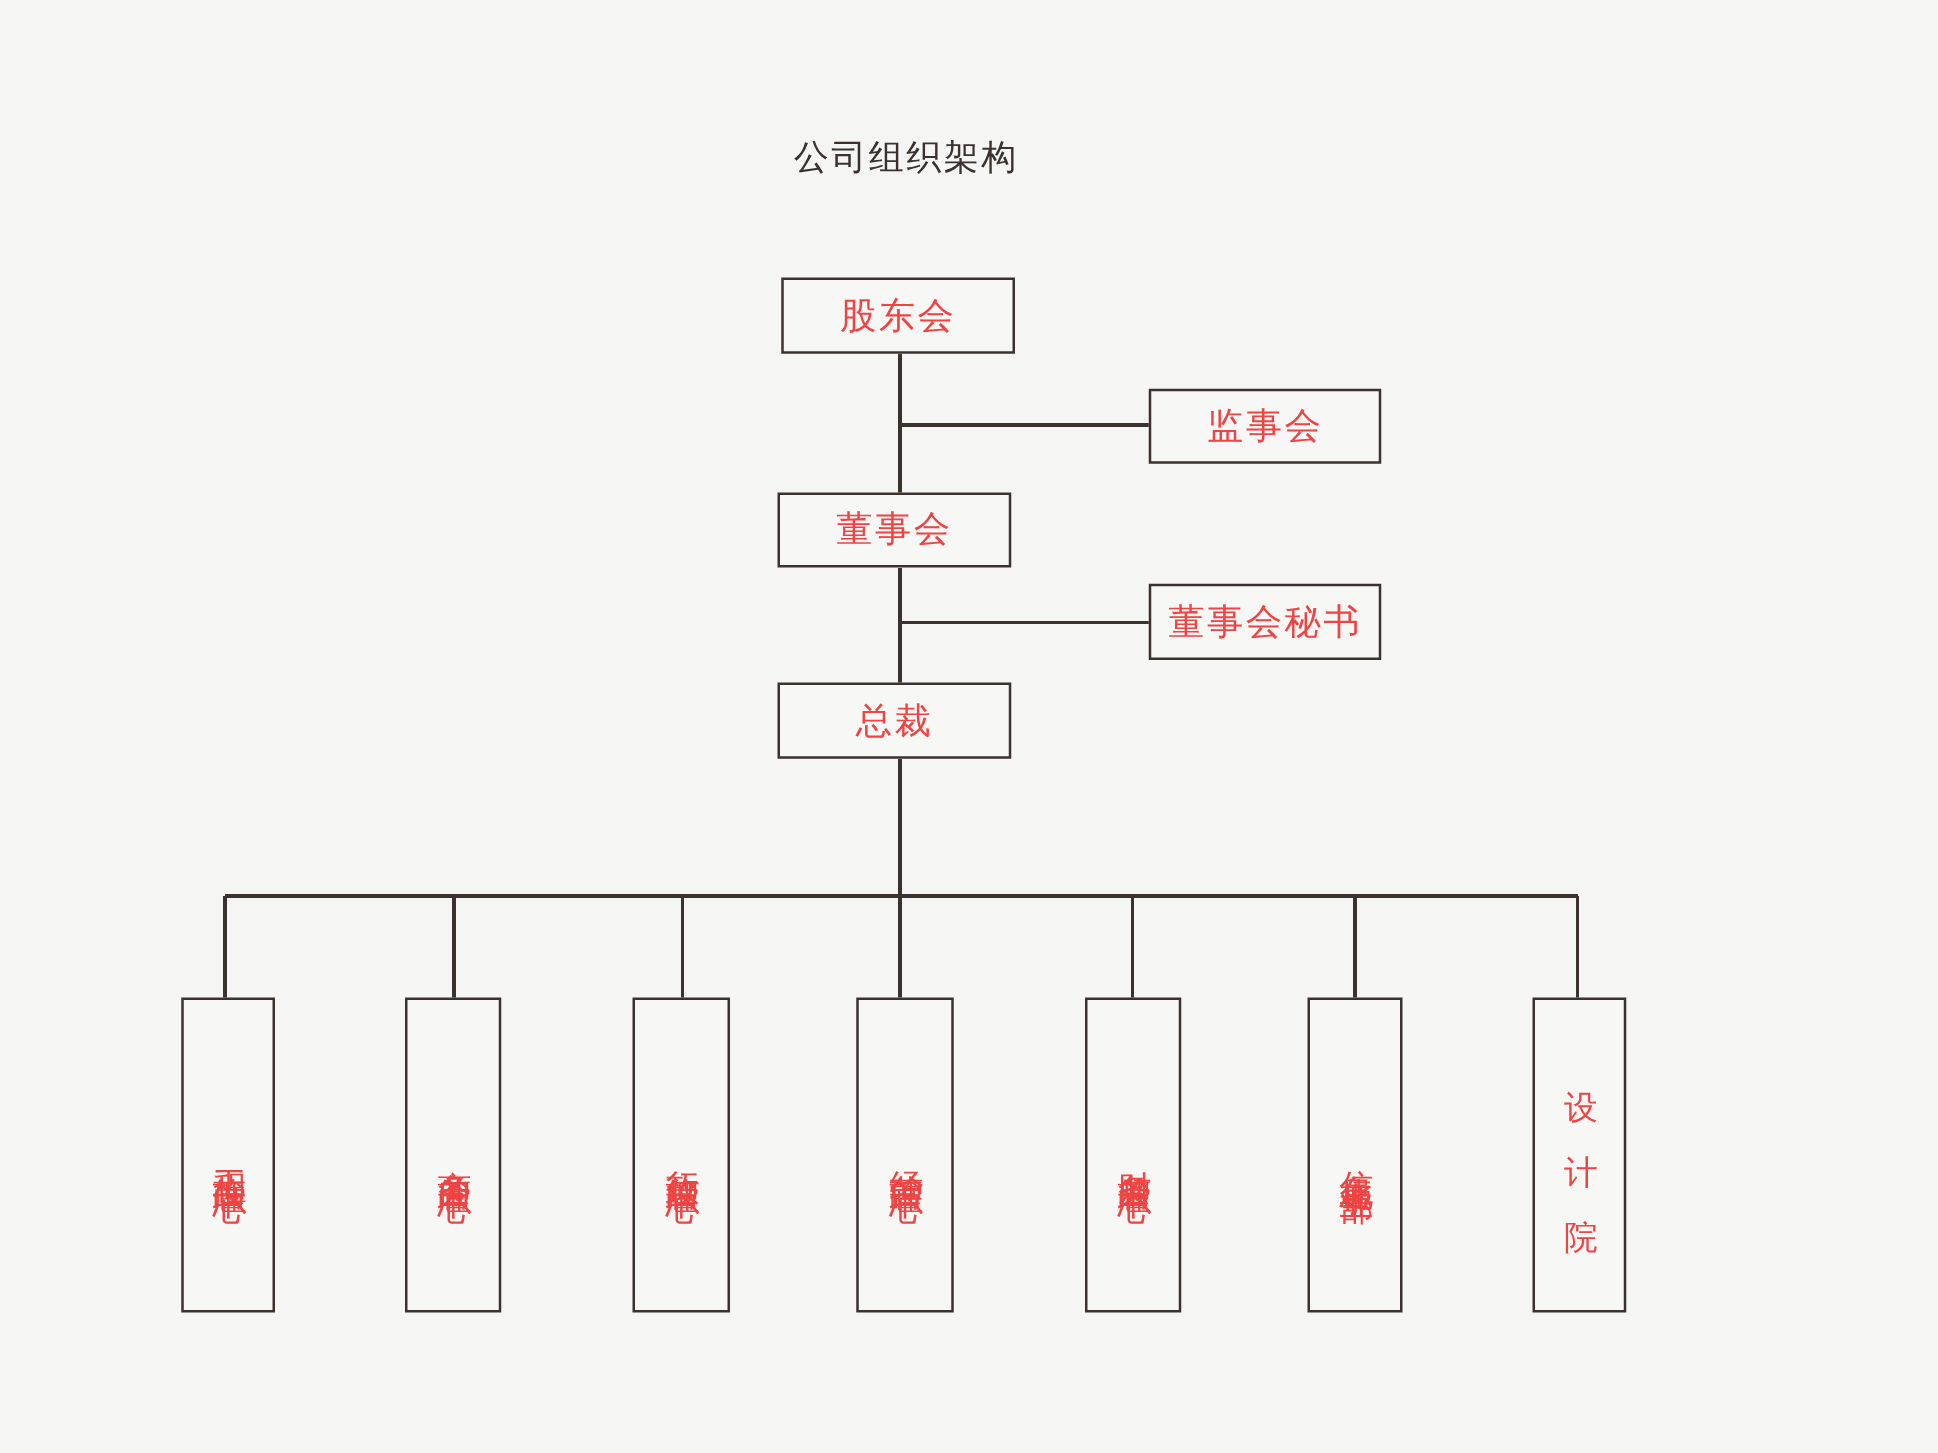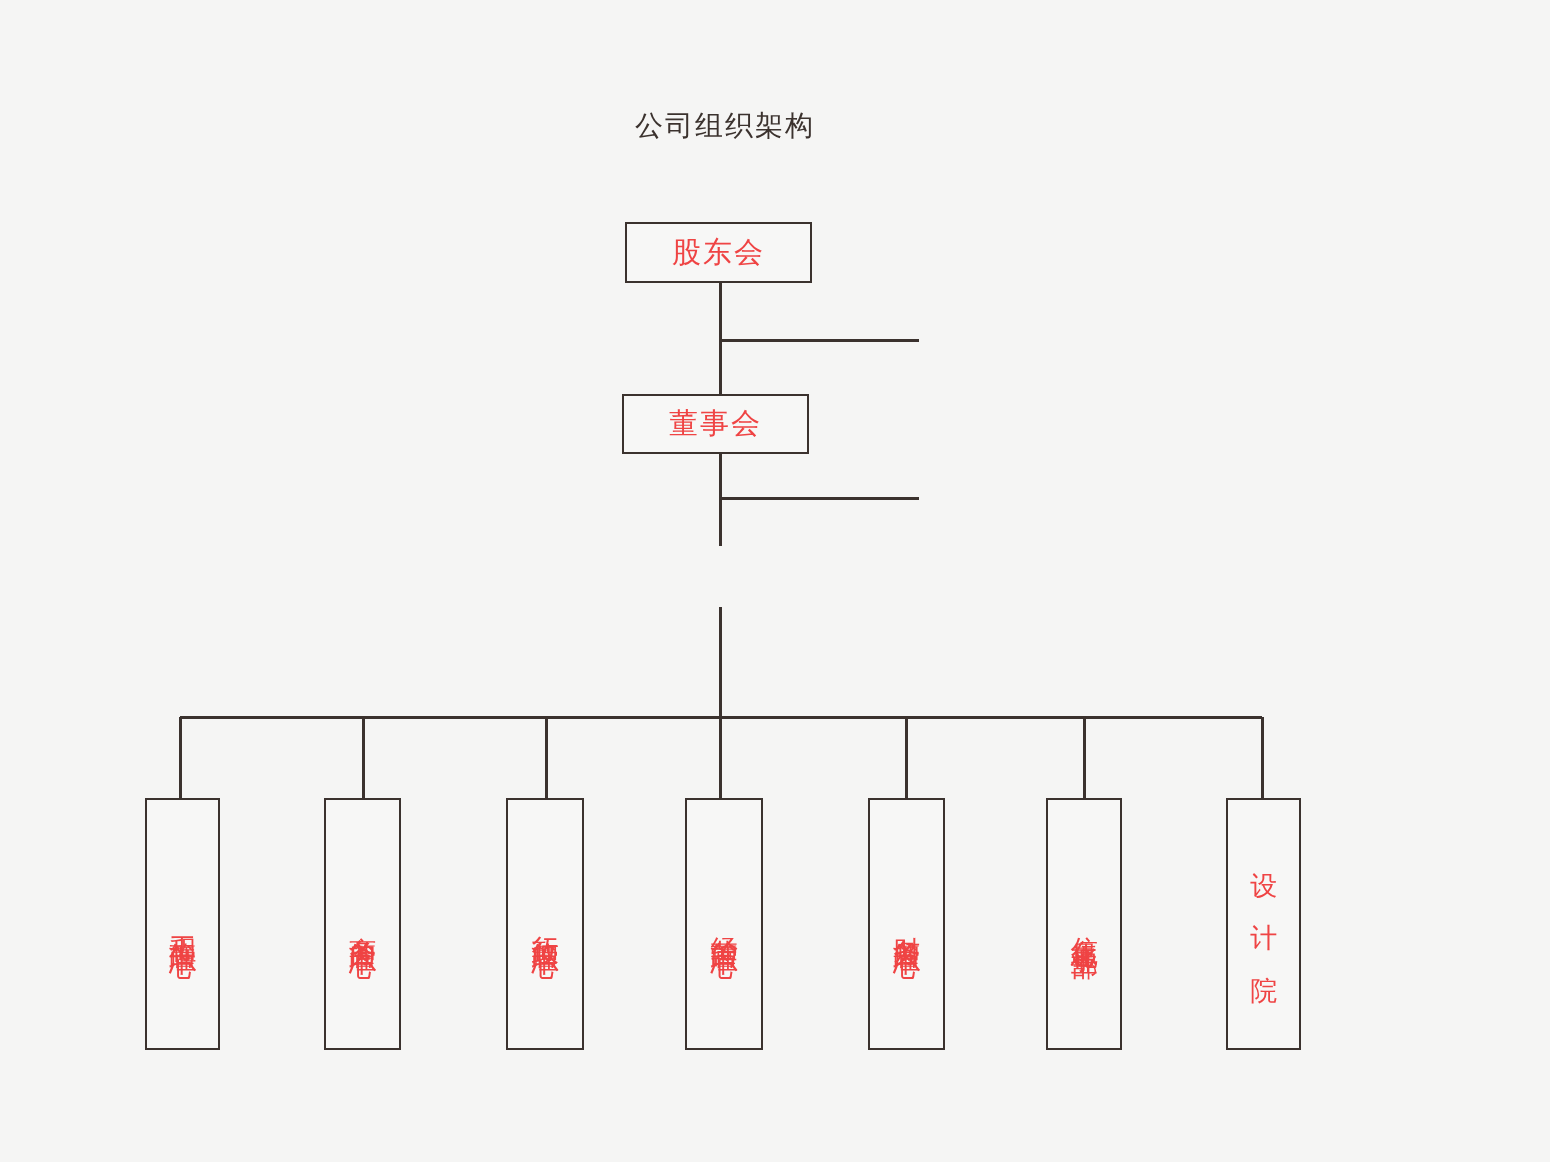--- a/index.html
+++ b/index.html
@@ -93,26 +93,35 @@
         <line x1="906" y1="717" x2="906" y2="798"></line>
         <line x1="1084" y1="717" x2="1084" y2="798"></line>
         <line x1="1262" y1="717" x2="1262" y2="798"></line>
       </g>
   </svg>
 
   <div class="node horiz" style="left: 625px; top: 222px; width: 187px; height: 61px;">
     <span class="node-label">股东会</span>
   </div>
 
+  <div class="node horiz" style="left: 919px; top: 311px; width: 186px; height: 60px;">
+    <span class="node-label">监事会</span>
+  </div>
 
   <div class="node horiz" style="left: 622px; top: 394px; width: 187px; height: 60px; text-align: right;">
     <span class="node-label">董事会</span>
   </div>
 
+  <div class="node horiz" style="left: 919px; top: 467px; width: 186px; height: 61px;">
+    <span class="node-label">董事会秘书</span>
+  </div>
 
+  <div class="node horiz" style="left: 622px; top: 546px; width: 187px; height: 61px;">
+    <span class="node-label">总裁</span>
+  </div>
 
   <div class="node vert" style="left: 145px; top: 798px; width: 75px; height: 252px;">
     <span class="node-label">工程管理中心</span>
   </div>
   <div class="node vert" style="left: 324px; top: 798px; width: 77px; height: 252px;">
     <span class="node-label">商务管理中心</span>
   </div>
   <div class="node vert" style="left: 506px; top: 798px; width: 78px; height: 252px;">
     <span class="node-label">行政管理中心</span>
   </div>

